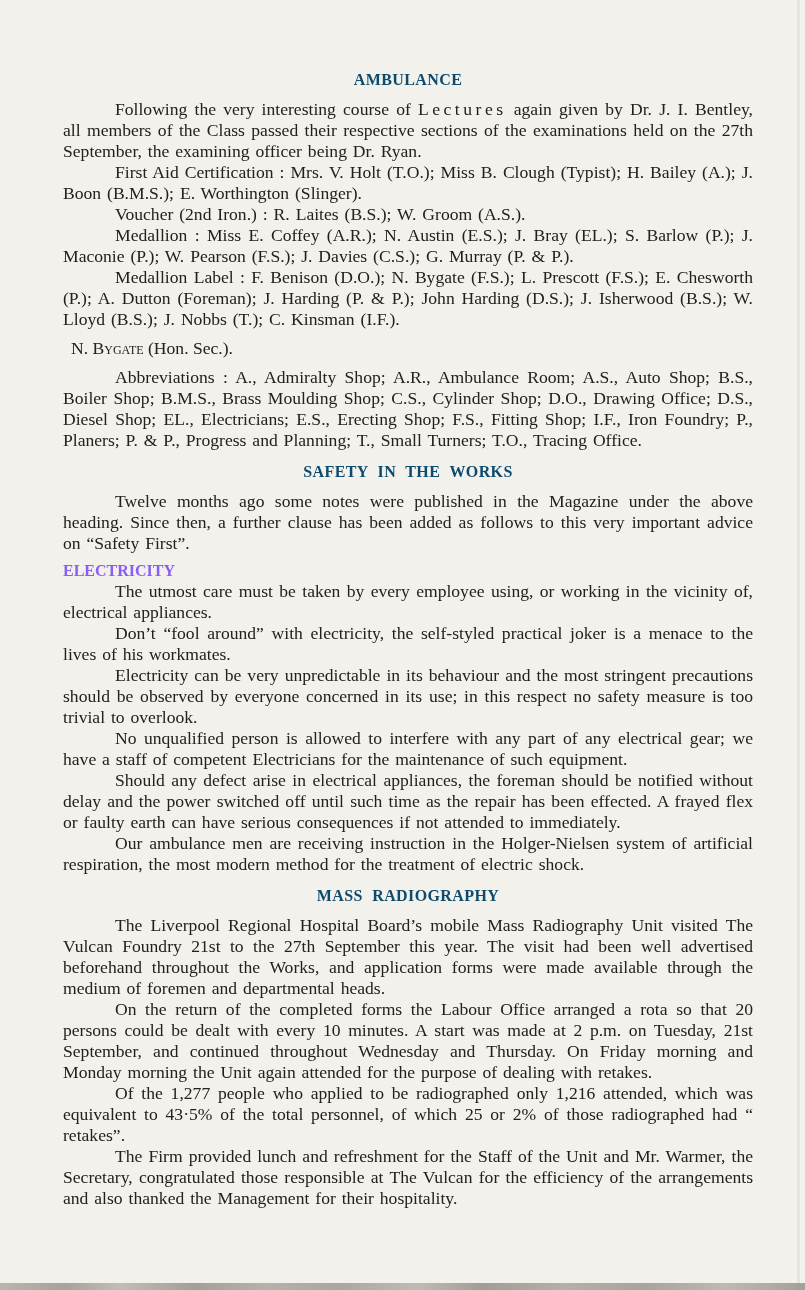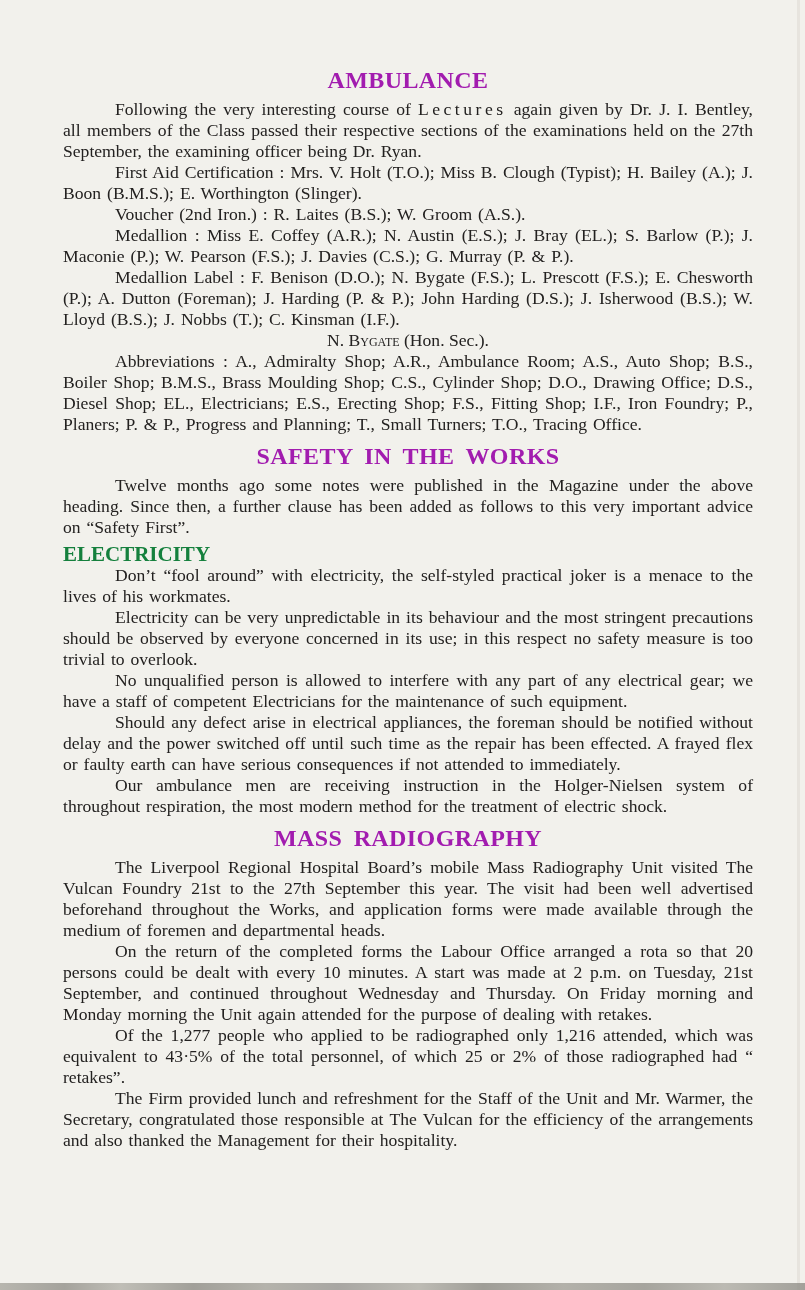--- a/index.html
+++ b/index.html
@@ -18,48 +18,48 @@
   }
   .content {
     position: absolute;
     left: 63px;
     top: 68px;
     width: 690px;
     font-size: 17.6px;
     line-height: 21px;
   }
   h1.section-heading {
-    font-size: 24px;
+    font-size: 16px;
     line-height: 24px;
     font-weight: bold;
     text-align: center;
     letter-spacing: 0.4px;
     word-spacing: 5px;
     margin: 9px 0 7px 0;
-    color: #a21caf;
+    color: #0c4a6e;
   }
   h1.first {
     margin-top: 0;
   }
   h2.sub-heading {
-    font-size: 21px;
+    font-size: 16px;
     line-height: 21px;
     font-weight: bold;
     margin: 6px 0 0 0;
-    color: #15803d;
+    color: #8b5cf6;
   }
   p.par {
     margin: 0;
     text-align: justify;
     text-indent: 52px;
     word-spacing: 1.5px;
   }
   p.sig {
-    margin: 0;
-    text-align: center;
+    margin: 8px;
+    text-align: left;
     text-indent: 0;
   }
   .sc { font-variant: small-caps; }
   .spaced { letter-spacing: 3.5px; }
   
   .scan-bottom-strip {
     position: absolute;
     left: 0; right: 0; bottom: 0;
     height: 7px;
     background: linear-gradient(90deg,
@@ -88,25 +88,26 @@
     <p class="par">First Aid Certification : Mrs. V. Holt (T.O.); Miss B. Clough (Typist); H. Bailey (A.); J. Boon (B.M.S.); E. Worthington (Slinger).</p>
     <p class="par">Voucher (2nd Iron.) : R. Laites (B.S.); W. Groom (A.S.).</p>
     <p class="par">Medallion : Miss E. Coffey (A.R.); N. Austin (E.S.); J. Bray (EL.); S. Barlow (P.); J. Maconie (P.); W. Pearson (F.S.); J. Davies (C.S.); G. Murray (P. &amp; P.).</p>
     <p class="par">Medallion Label : F. Benison (D.O.); N. Bygate (F.S.); L. Prescott (F.S.); E. Chesworth (P.); A. Dutton (Foreman); J. Harding (P. &amp; P.); John Harding (D.S.); J. Isherwood (B.S.); W. Lloyd (B.S.); J. Nobbs (T.); C. Kinsman (I.F.).</p>
     <p class="sig"><span>N.</span> <span class="sc">Bygate</span> <span>(Hon. Sec.).</span></p>
     <p class="par">Abbreviations : A., Admiralty Shop; A.R., Ambulance Room; A.S., Auto Shop; B.S., Boiler Shop; B.M.S., Brass Moulding Shop; C.S., Cylinder Shop; D.O., Drawing Office; D.S., Diesel Shop; EL., Electricians; E.S., Erecting Shop; F.S., Fitting Shop; I.F., Iron Foundry; P., Planers; P. &amp; P., Progress and Planning; T., Small Turners; T.O., Tracing Office.</p>
 
     <h1 class="section-heading">SAFETY IN THE WORKS</h1>
     <p class="par">Twelve months ago some notes were published in the Magazine under the above heading. Since then, a further clause has been added as follows to this very important advice on “Safety First”.</p>
     <h2 class="sub-heading">ELECTRICITY</h2>
+    <p class="par">The utmost care must be taken by every employee using, or working in the vicinity of, electrical appliances.</p>
     <p class="par">Don’t “fool around” with electricity, the self-styled practical joker is a menace to the lives of his workmates.</p>
     <p class="par">Electricity can be very unpredictable in its behaviour and the most stringent precautions should be observed by everyone concerned in its use; in this respect no safety measure is too trivial to overlook.</p>
     <p class="par">No unqualified person is allowed to interfere with any part of any electrical gear; we have a staff of competent Electricians for the maintenance of such equipment.</p>
     <p class="par">Should any defect arise in electrical appliances, the foreman should be notified without delay and the power switched off until such time as the repair has been effected. A frayed flex or faulty earth can have serious consequences if not attended to immediately.</p>
-    <p class="par">Our ambulance men are receiving instruction in the Holger-Nielsen system of throughout respiration, the most modern method for the treatment of electric shock.</p>
+    <p class="par">Our ambulance men are receiving instruction in the Holger-Nielsen system of artificial respiration, the most modern method for the treatment of electric shock.</p>
 
     <h1 class="section-heading">MASS RADIOGRAPHY</h1>
     <p class="par">The Liverpool Regional Hospital Board’s mobile Mass Radiography Unit visited The Vulcan Foundry 21st to the 27th September this year. The visit had been well advertised beforehand throughout the Works, and application forms were made available through the medium of foremen and departmental heads.</p>
     <p class="par">On the return of the completed forms the Labour Office arranged a rota so that 20 persons could be dealt with every 10 minutes. A start was made at 2 p.m. on Tuesday, 21st September, and continued throughout Wednesday and Thursday. On Friday morning and Monday morning the Unit again attended for the purpose of dealing with retakes.</p>
     <p class="par">Of the 1,277 people who applied to be radiographed only 1,216 attended, which was equivalent to 43·5% of the total personnel, of which 25 or 2% of those radiographed had “ retakes”.</p>
     <p class="par">The Firm provided lunch and refreshment for the Staff of the Unit and Mr. Warmer, the Secretary, congratulated those responsible at The Vulcan for the efficiency of the arrangements and also thanked the Management for their hospitality.</p>
 
   </div>
 
   <div class="scan-right-line"></div>

